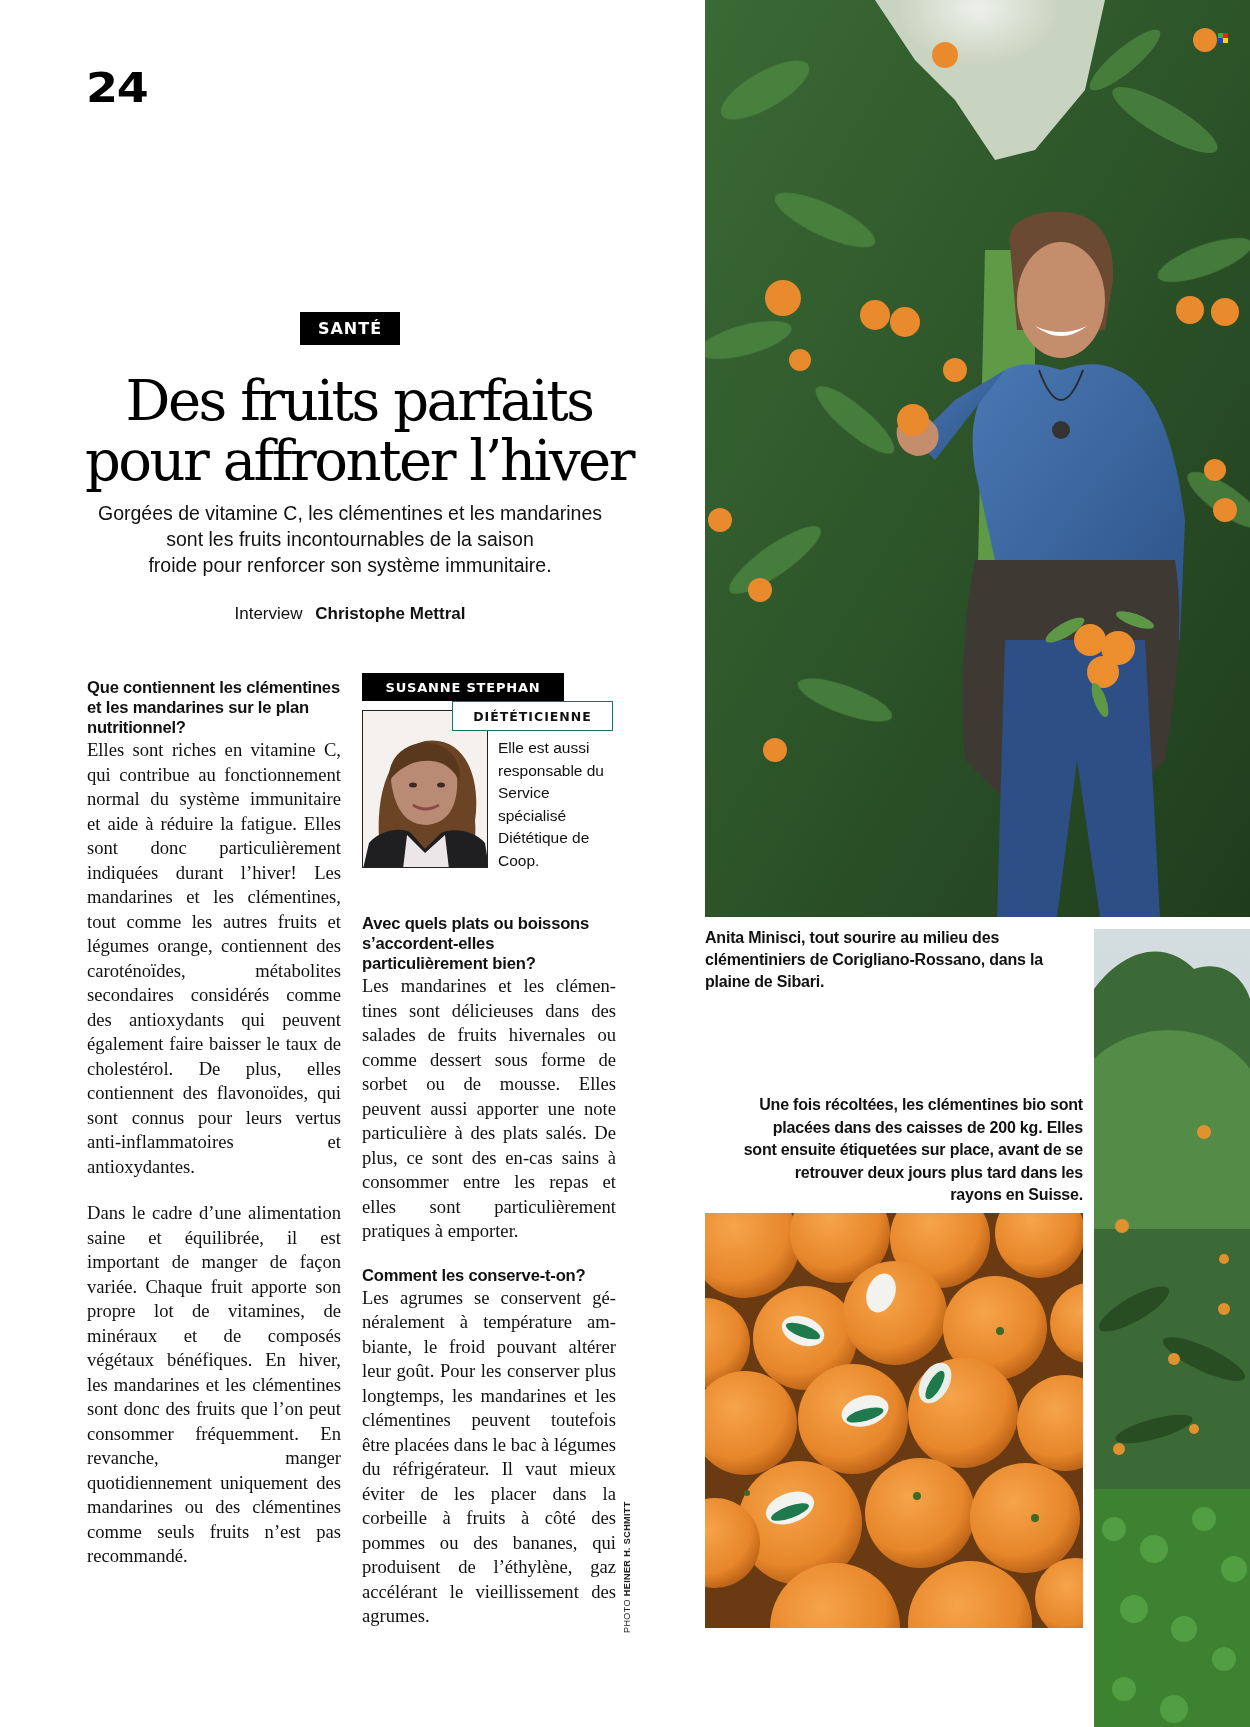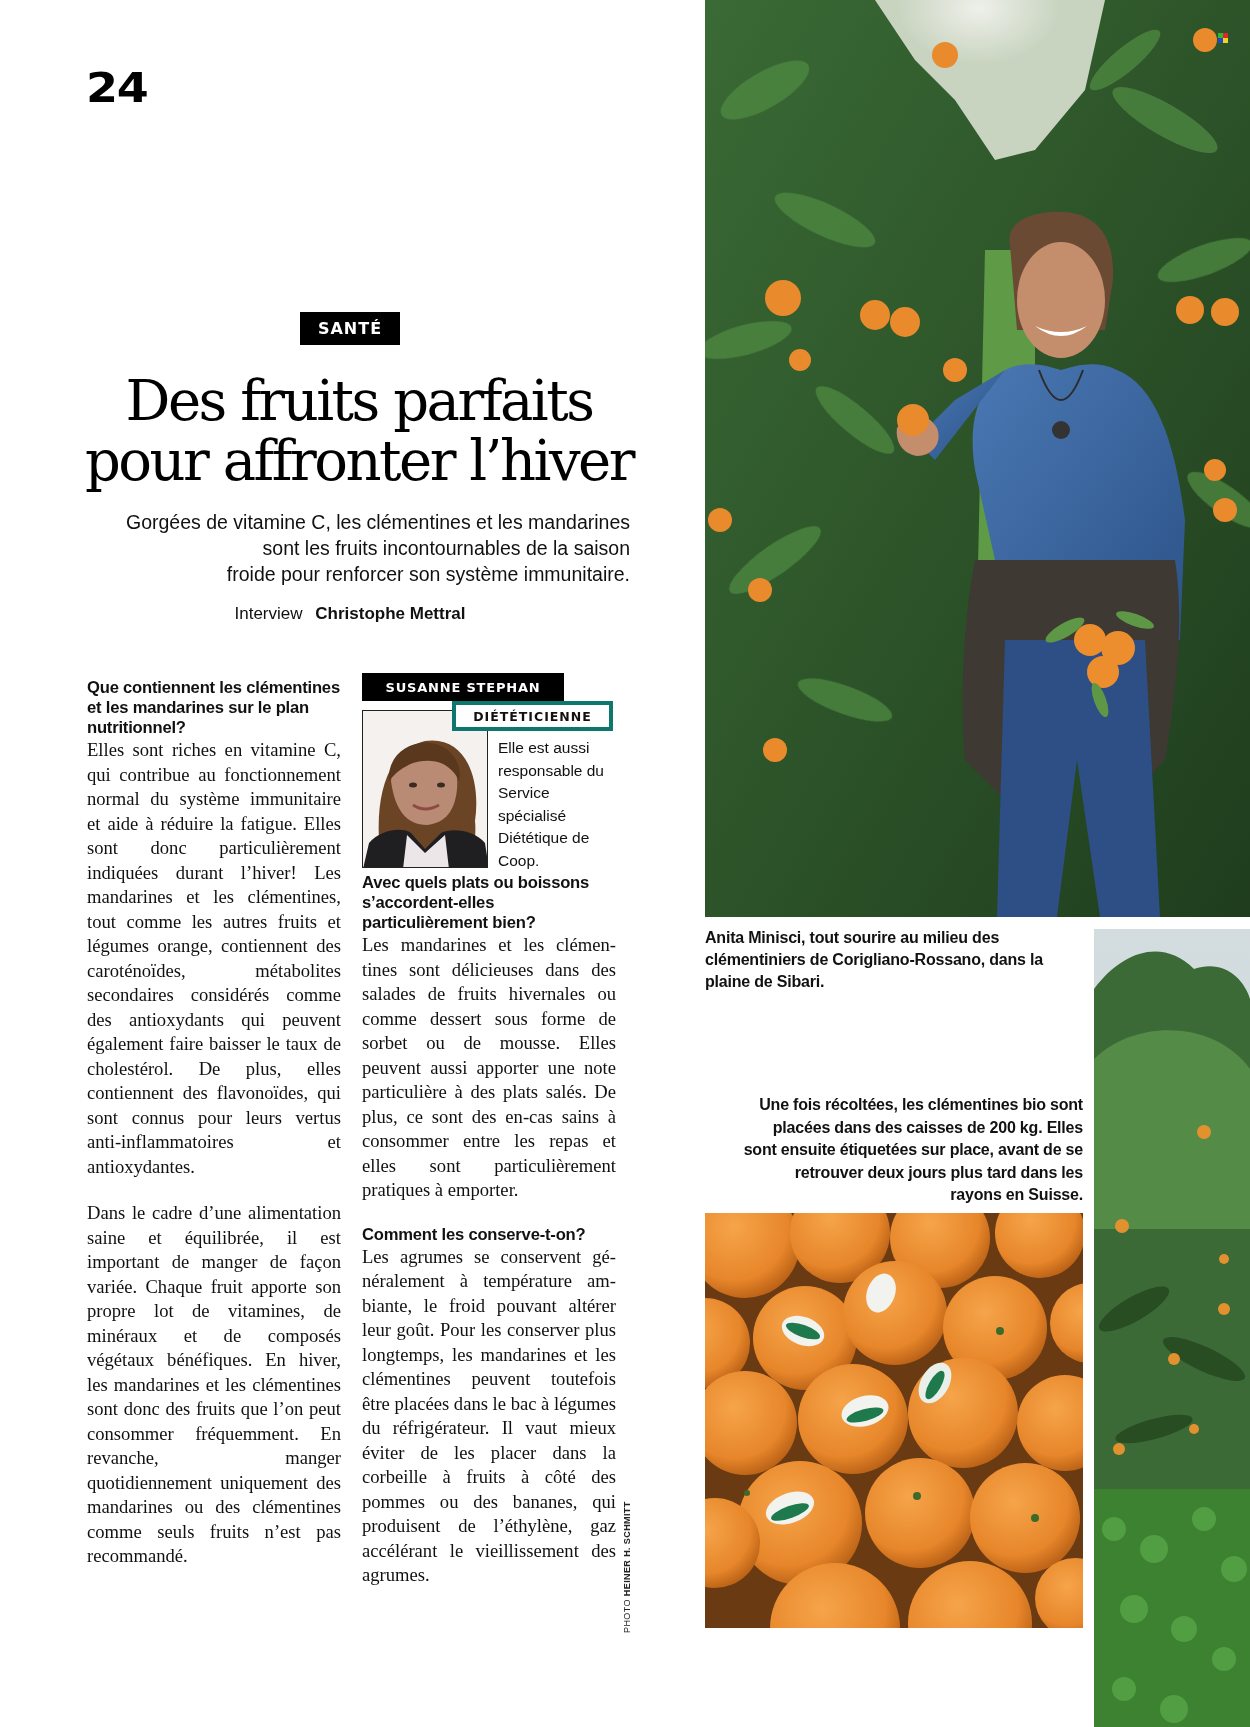--- a/index.html
+++ b/index.html
@@ -5,36 +5,36 @@
   html, body { margin: 0; padding: 0; background: #ffffff; }
   body { width: 1250px; height: 1727px; position: relative; overflow: hidden; color: #111; }
   .abs { position: absolute; }
 
   .page-num { left: 86px; top: 68px; font-family: "DejaVu Sans", sans-serif; font-weight: 900; font-size: 40px; letter-spacing: -1px; color: #000; line-height: 1; transform: scaleX(1.15); transform-origin: left top; }
 
   .rubric { left: 300px; top: 312px; width: 100px; height: 33px; background: #000; color: #fff; font-family: "DejaVu Sans", sans-serif; font-weight: 700; font-size: 16px; letter-spacing: 1px; display: flex; align-items: center; justify-content: center; }
 
   .headline { left: 60px; top: 362px; width: 580px; text-align: center; font-family: "DejaVu Serif", serif; font-size: 56px; line-height: 60px; letter-spacing: -2.5px; color: #000; font-weight: 400; }
 
-  .lead { left: 70px; top: 500px; width: 560px; text-align: right; font-family: "Liberation Sans", sans-serif; font-size: 19.5px; line-height: 26px; color: #111; margin-top: 9px; }
+  .lead { left: 70px; top: 500px; width: 560px; text-align: center; font-family: "Liberation Sans", sans-serif; font-size: 19.5px; line-height: 26px; color: #111; }
 
   .byline { left: 60px; top: 604px; width: 580px; text-align: center; font-family: "Liberation Sans", sans-serif; font-size: 17px; color: #111; }
   .byline .role { margin-right: 8px; }
   .byline .name { font-weight: 700; }
 
   .col { font-family: "Liberation Serif", serif; font-size: 18.6px; line-height: 24.5px; color: #111; text-align: justify; hyphens: manual; }
   .col1 { left: 87px; top: 678px; width: 254px; }
-  .col2 { left: 362px; top: 873px; width: 254px; }
+  .col2 { left: 362px; top: 914px; width: 254px; }
   .q { font-family: "Liberation Sans", sans-serif; font-weight: 700; font-size: 16.6px; line-height: 20px; text-align: left; letter-spacing: -0.2px; }
   .ans { margin: 0 0 22px 0; }
 
   
   .profile-name { left: 362px; top: 673px; width: 202px; height: 28px; background: #000; color: #fff; font-family: "DejaVu Sans", sans-serif; font-weight: 700; font-size: 13px; letter-spacing: 0.8px; display: flex; align-items: center; justify-content: center; z-index: 3; }
   .profile-frame { left: 362px; top: 710px; width: 126px; height: 158px; border: 1px solid #222; box-sizing: border-box; overflow: hidden; z-index: 1; }
-  .profile-role { left: 452px; top: 701px; width: 161px; height: 30px; background: #fff; border: 4px solid #0f766e; box-sizing: border-box; font-family: "DejaVu Sans", sans-serif; font-weight: 700; font-size: 12.5px; letter-spacing: 1px; display: flex; align-items: center; justify-content: center; z-index: 2; }
+  .profile-role { left: 452px; top: 701px; width: 161px; height: 30px; background: #fff; border: 1px solid #0f766e; box-sizing: border-box; font-family: "DejaVu Sans", sans-serif; font-weight: 700; font-size: 12.5px; letter-spacing: 1px; display: flex; align-items: center; justify-content: center; z-index: 2; }
   .profile-bio { left: 498px; top: 737px; width: 120px; font-family: Liberation Sans, sans-serif; font-size: 15.5px; line-height: 22.5px; color: #111; }
 
   .credit { left: 622px; top: 1503px; width: 12px; height: 130px; }
   .credit-inner { position: absolute; left: 0; top: 130px; transform: rotate(-90deg); transform-origin: left top; white-space: nowrap; font-family: "Liberation Sans", sans-serif; font-size: 9px; letter-spacing: 0.4px; color: #222; }
   .credit-inner b { font-weight: 700; margin-left: 3px; }
 
   
   .photo-main { left: 705px; top: 0; width: 545px; height: 917px; overflow: hidden; }
   .caption1 { left: 705px; top: 927px; width: 380px; font-family: "Liberation Sans", sans-serif; font-weight: 700; font-size: 16px; line-height: 22px; color: #111; letter-spacing: -0.2px; }
   .photo-side { left: 1094px; top: 929px; width: 156px; height: 798px; overflow: hidden; }

